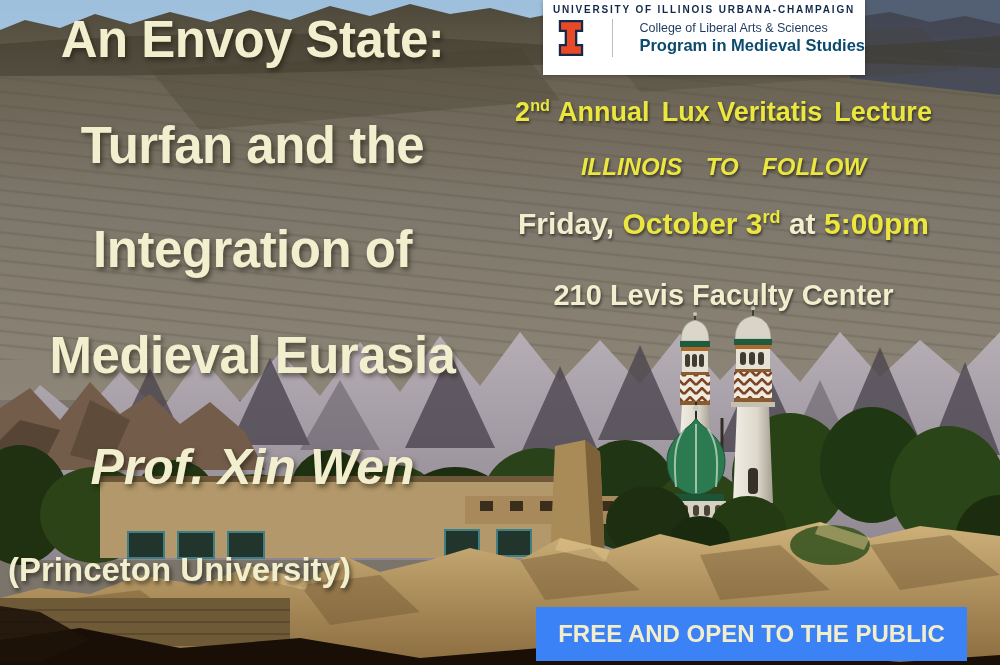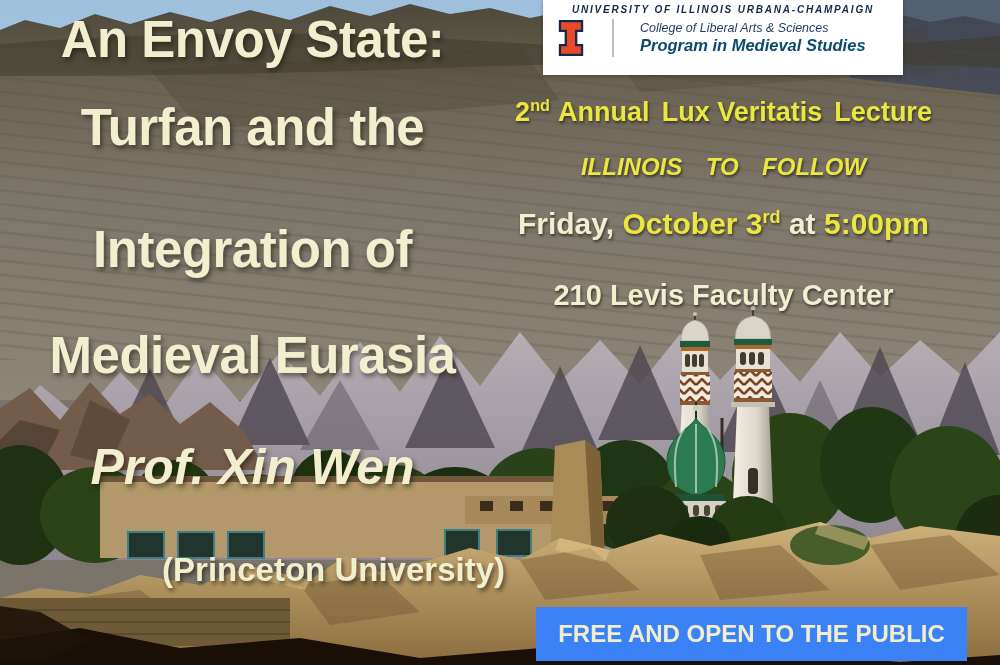--- a/index.html
+++ b/index.html
@@ -9,36 +9,36 @@
     background:#7a746a;
   }
   .bg{position:absolute;left:0;top:0;width:1000px;height:665px;display:block;}
 
   
   .title-line{
     position:absolute;left:0;width:505px;text-align:center;
     color:#f2efcf;font-size:51px;font-weight:bold;letter-spacing:-0.5px;
     text-shadow:2px 3px 5px rgba(22,18,8,.55);white-space:nowrap;
   }
-  .t1{top:10px}.t2{top:98px}.t3{top:220px}.t4{top:326px}
+  .t1{top:10px}.t2{top:116px}.t3{top:220px}.t4{top:326px}
   .speaker{
     position:absolute;left:0;top:438px;width:505px;text-align:center;
     color:#f2efcf;font-size:50px;font-weight:bold;font-style:italic;
     text-shadow:2px 3px 5px rgba(22,18,8,.55);white-space:nowrap;
   }
   .affiliation{
-    position:absolute;left:0;top:551px;width:505px;text-align:right;
+    position:absolute;left:0;top:551px;width:505px;text-align:left;
     color:#f2efcf;font-size:33px;font-weight:bold;
-    text-shadow:2px 3px 4px rgba(22,18,8,.6);white-space:nowrap;
+    text-shadow:2px 3px 4px rgba(22,18,8,.6);white-space:nowrap;padding-left:8px;
   }
 
   
   .org-box{
-    position:absolute;left:543px;top:0;width:360px;height:75px;
-    background:#ffffff;box-shadow:0 1px 4px rgba(0,0,0,.3);font-style:italic;
+    position:absolute;left:543px;top:0;width:322px;height:75px;
+    background:#ffffff;box-shadow:0 1px 4px rgba(0,0,0,.3);
   }
   .org-univ{
     margin-top:4px;text-align:center;color:#13294b;
     font-size:10px;font-weight:bold;letter-spacing:1.8px;white-space:nowrap;
   }
   .org-row{display:flex;align-items:center;padding:4px 0 0 15px;gap:16px;}
   .block-i{width:26px;height:38px;flex:0 0 auto;}
   .org-divider{width:2px;height:38px;background:#b9bdc4;margin:0 10px 0 12px;}
   .org-college{font-size:12.5px;color:#1f3a5f;white-space:nowrap;}
   .org-program{font-size:16.5px;font-weight:bold;color:#0c4a6e;margin-top:1px;white-space:nowrap;}

